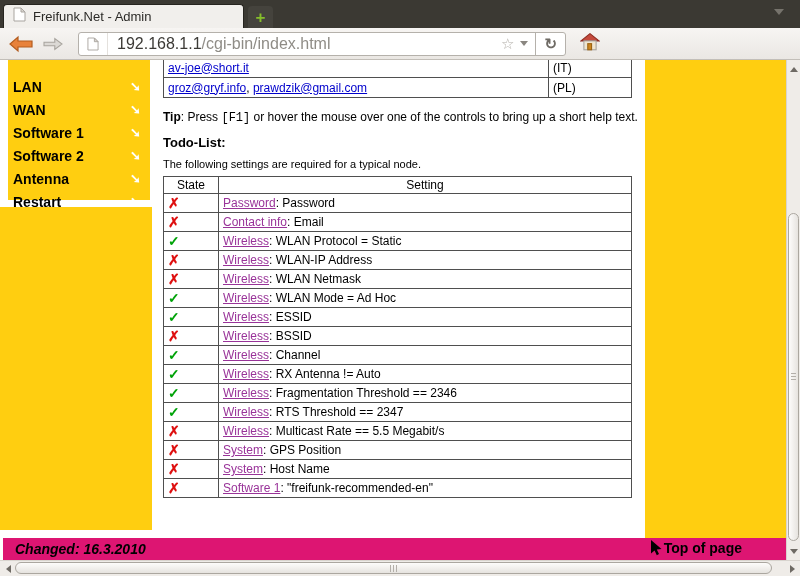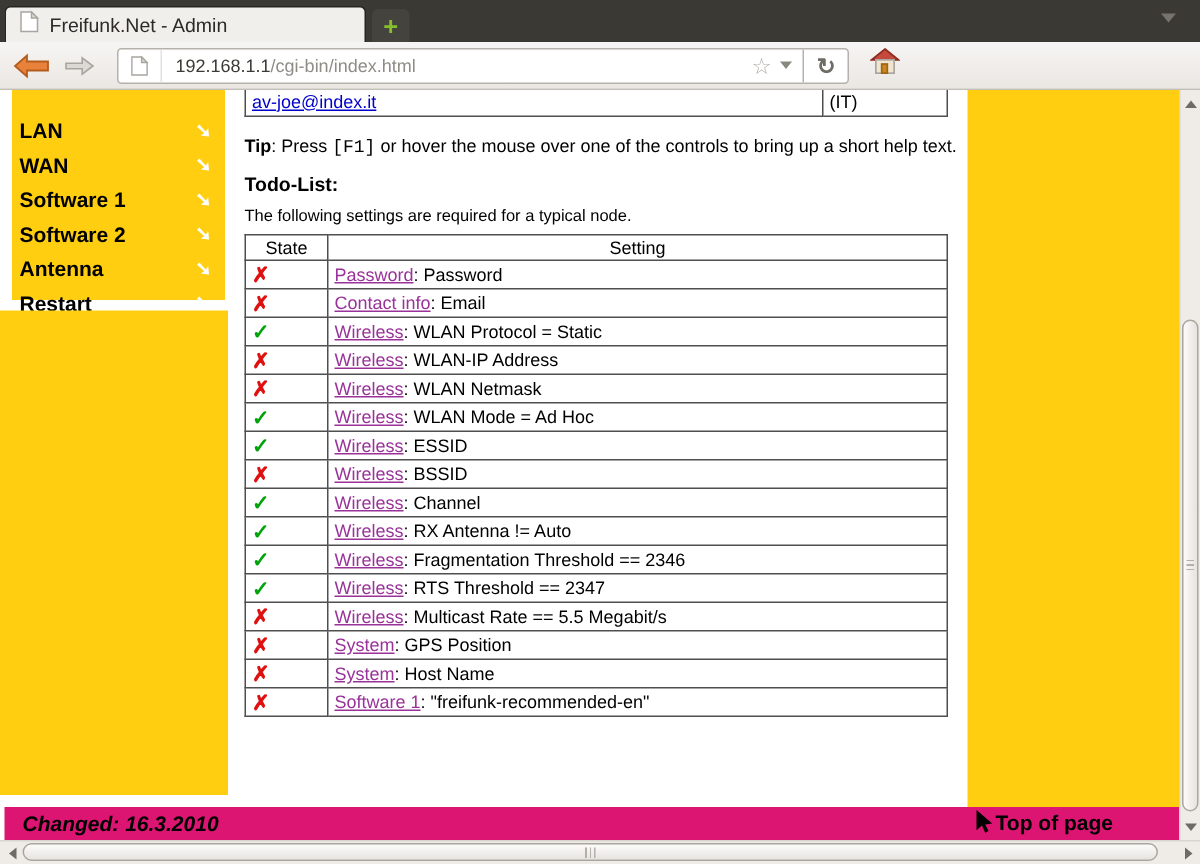--- a/index.html
+++ b/index.html
@@ -20,21 +20,21 @@
                  border-left:5px solid transparent; border-right:5px solid transparent; border-top:6px solid #76736c; }
 
   
   .toolbar { position:absolute; top:28px; left:0; width:800px; height:32px;
              background:linear-gradient(#f7f5f3,#eae7e3); border-bottom:1px solid #c2beb8;
              display:flex; align-items:center; padding:0 8px; }
   .nav-btn { display:flex; align-items:center; justify-content:center; }
   .urlbar { margin-left:14px; width:488px; height:24px; background:#fff; border:1px solid #b5b1ab;
             border-radius:3px; display:flex; align-items:center; overflow:hidden; }
   .favicon-box { height:100%; display:flex; align-items:center; padding:0 8px; border-right:1px solid #e4e1dd; }
-  .url-text { flex:1; padding-left:9px; font-size:12px; white-space:nowrap; overflow:hidden; }
+  .url-text { flex:1; padding-left:9px; font-size:16px; white-space:nowrap; overflow:hidden; }
   .url-domain { color:#3c3a36; }
   .url-path { color:#8f8c86; }
   .url-star { color:#b3afa9; font-size:15px; padding:0 3px; }
   .url-drop { width:0; height:0; border-left:4px solid transparent; border-right:4px solid transparent;
               border-top:5px solid #8a8680; margin:0 7px 0 3px; }
   .reload-seg { height:100%; border-left:1px solid #b5b1ab; display:flex; align-items:center;
                 padding:0 8px; color:#6f6b65; font-size:15px; font-weight:bold; }
   .searchbox { margin-left:12px; width:172px; height:24px; background:#fff; border:1px solid #b5b1ab;
                border-radius:3px; display:flex; align-items:center; padding:0 6px; gap:4px; }
   .search-drop { width:0; height:0; border-left:4px solid transparent; border-right:4px solid transparent;
@@ -184,22 +184,26 @@
           <span class="menu-arrow">➘</span>
         </div>
       </div>
     <div class="left-block"></div>
     <div class="right-block"></div>
 
     <div class="content">
       <table class="contacts">
         <tbody>
             <tr>
-              <td class="email-cell"><a class="email-link">av-joe@index.it</a></td>
+              <td class="email-cell"><a class="email-link">av-joe@short.it</a></td>
               <td>(IT)</td>
+            </tr>
+            <tr>
+              <td class="email-cell"><a class="email-link">groz@gryf.info</a><span>, </span><a class="email-link">prawdzik@gmail.com</a></td>
+              <td>(PL)</td>
             </tr>
           </tbody>
       </table>
 
       <div class="tip-line"><b>Tip</b><span>: Press </span><span class="tip-key">[F1]</span><span> or hover the mouse over one of the controls to bring up a short help text.</span></div>
 
       <div class="todo-heading">Todo-List:</div>
       <div class="todo-desc">The following settings are required for a typical node.</div>
 
       <table class="todo">

